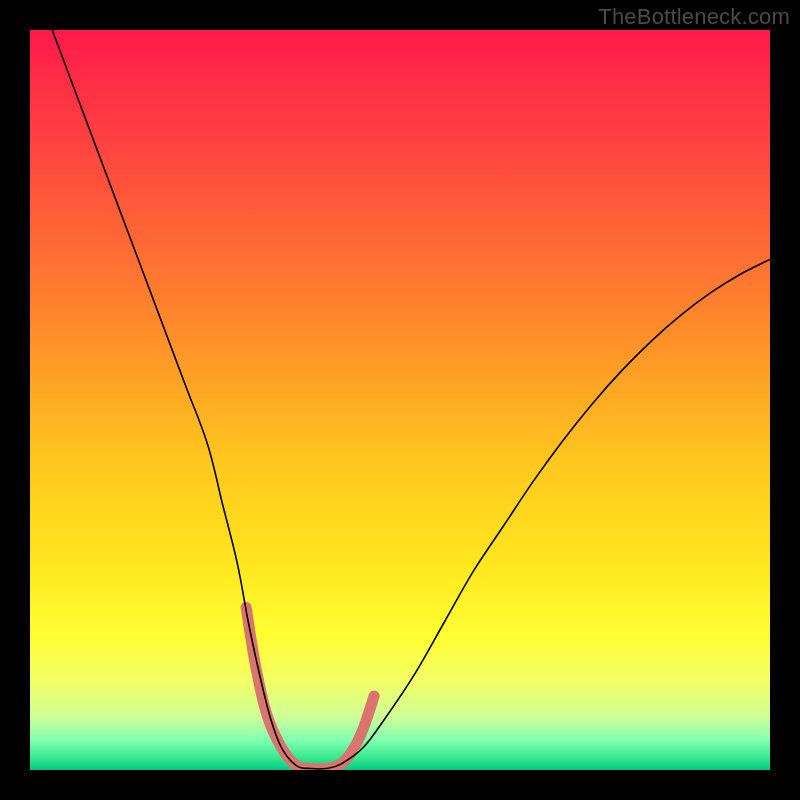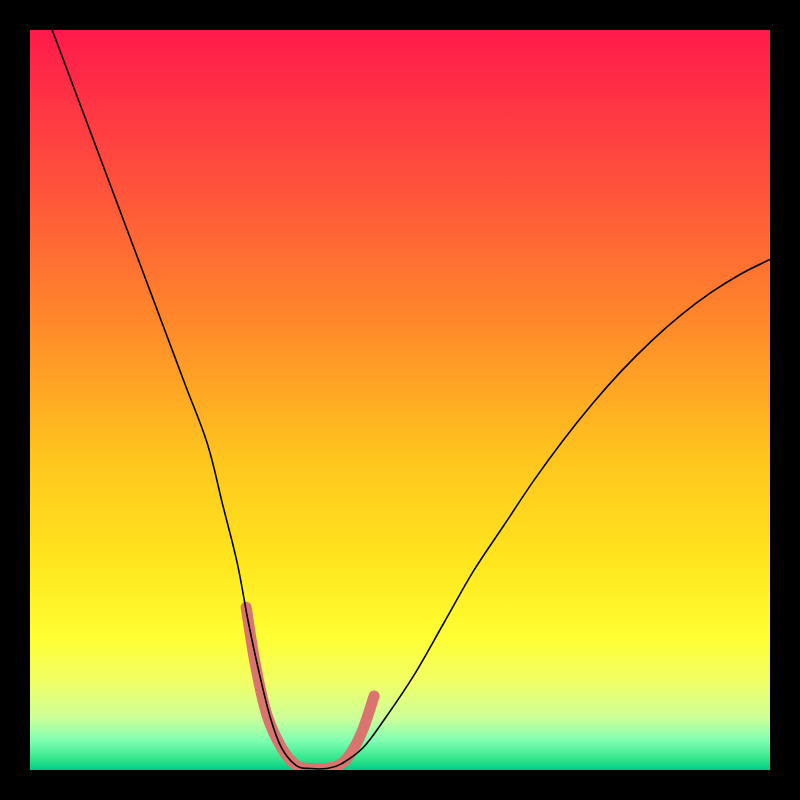--- a/index.html
+++ b/index.html
@@ -32,20 +32,21 @@
   }
   svg.curve {
     position: absolute;
     left: 0; top: 0; width: 100%; height: 100%;
   }
 </style>
 </head>
 <body>
 
 <div class="frame">
+  <div class="watermark">TheBottleneck.com</div>
   <div class="plot">
     <svg class="gradient" viewBox="0 0 100 100" preserveAspectRatio="none">
       <defs>
         <linearGradient id="bg" x1="0" y1="0" x2="0" y2="1">
             <stop offset="0%" stop-color="#ff1a4b"></stop>
             <stop offset="20%" stop-color="#ff4f3d"></stop>
             <stop offset="40%" stop-color="#ff8a2a"></stop>
             <stop offset="57.99999999999999%" stop-color="#ffc61e"></stop>
             <stop offset="72%" stop-color="#ffe61e"></stop>
             <stop offset="82%" stop-color="#ffff33"></stop>

